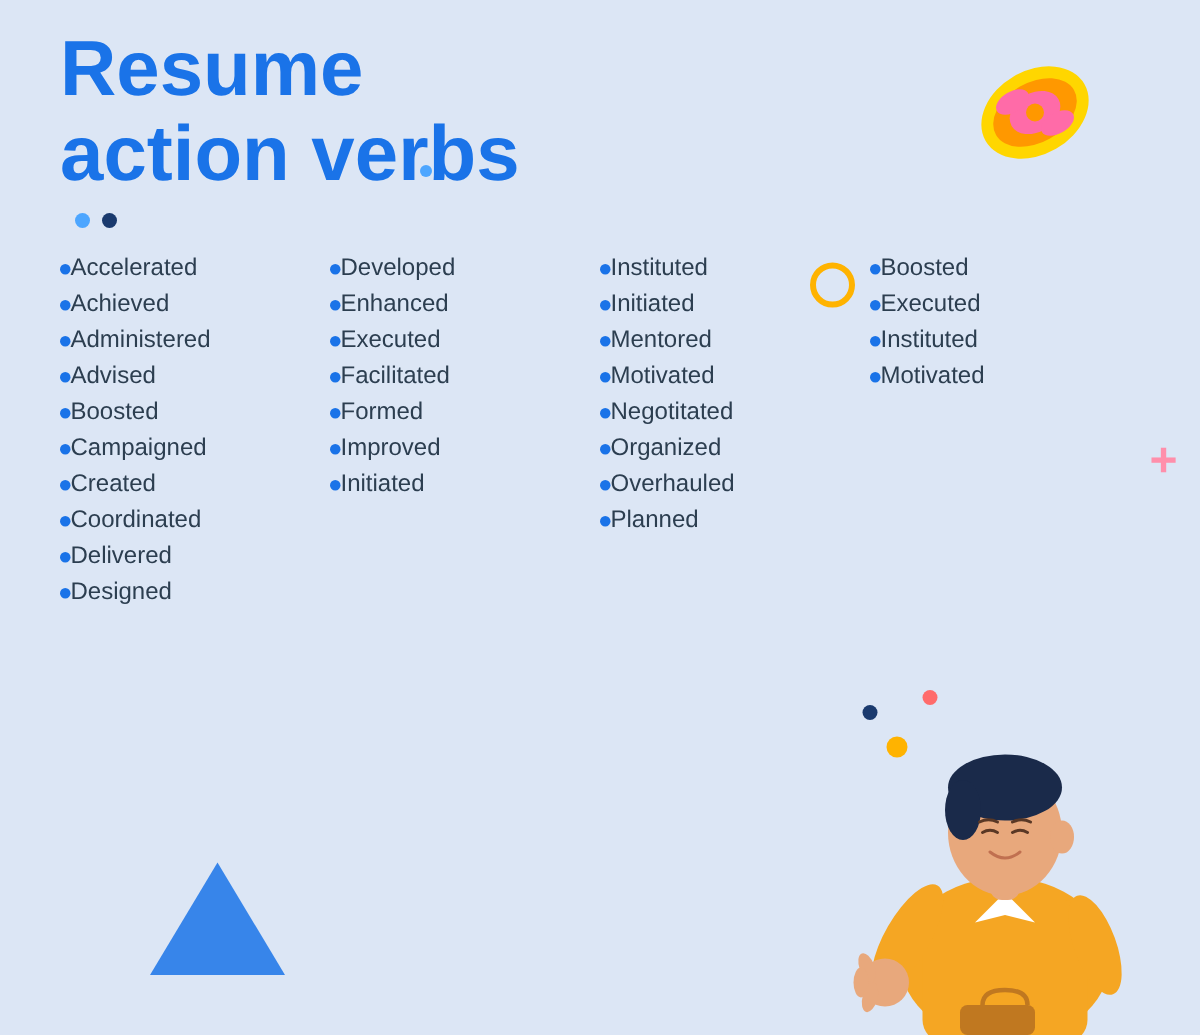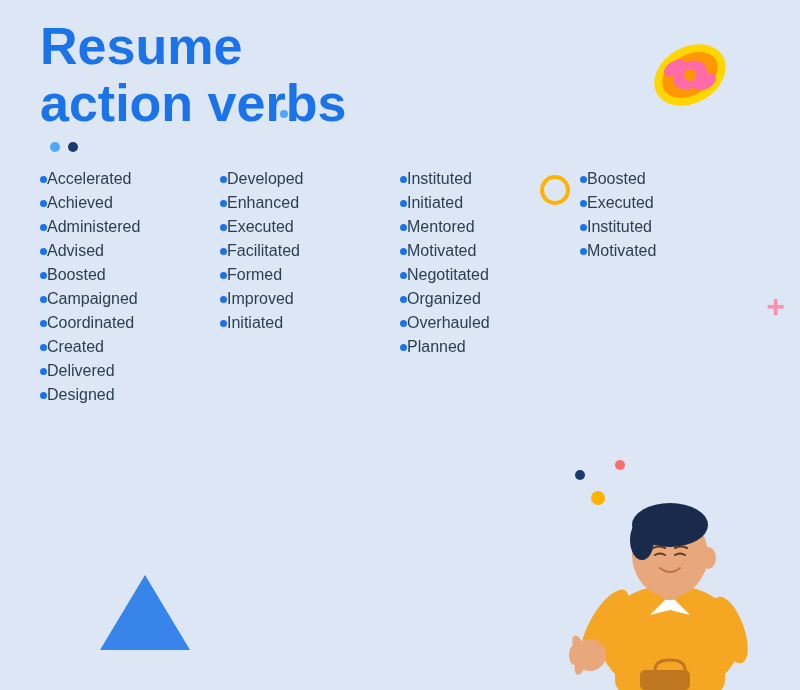--- a/index.html
+++ b/index.html
@@ -214,25 +214,25 @@
       <div class="verb-item">
           <div class="verb-bullet"></div>
           <span class="verb-text">Boosted</span>
         </div>
       <div class="verb-item">
           <div class="verb-bullet"></div>
           <span class="verb-text">Campaigned</span>
         </div>
       <div class="verb-item">
           <div class="verb-bullet"></div>
+          <span class="verb-text">Created</span>
+        </div>
+      <div class="verb-item">
+          <div class="verb-bullet"></div>
           <span class="verb-text">Coordinated</span>
-        </div>
-      <div class="verb-item">
-          <div class="verb-bullet"></div>
-          <span class="verb-text">Created</span>
         </div>
       <div class="verb-item">
           <div class="verb-bullet"></div>
           <span class="verb-text">Delivered</span>
         </div>
       <div class="verb-item">
           <div class="verb-bullet"></div>
           <span class="verb-text">Designed</span>
         </div>
     </div>

